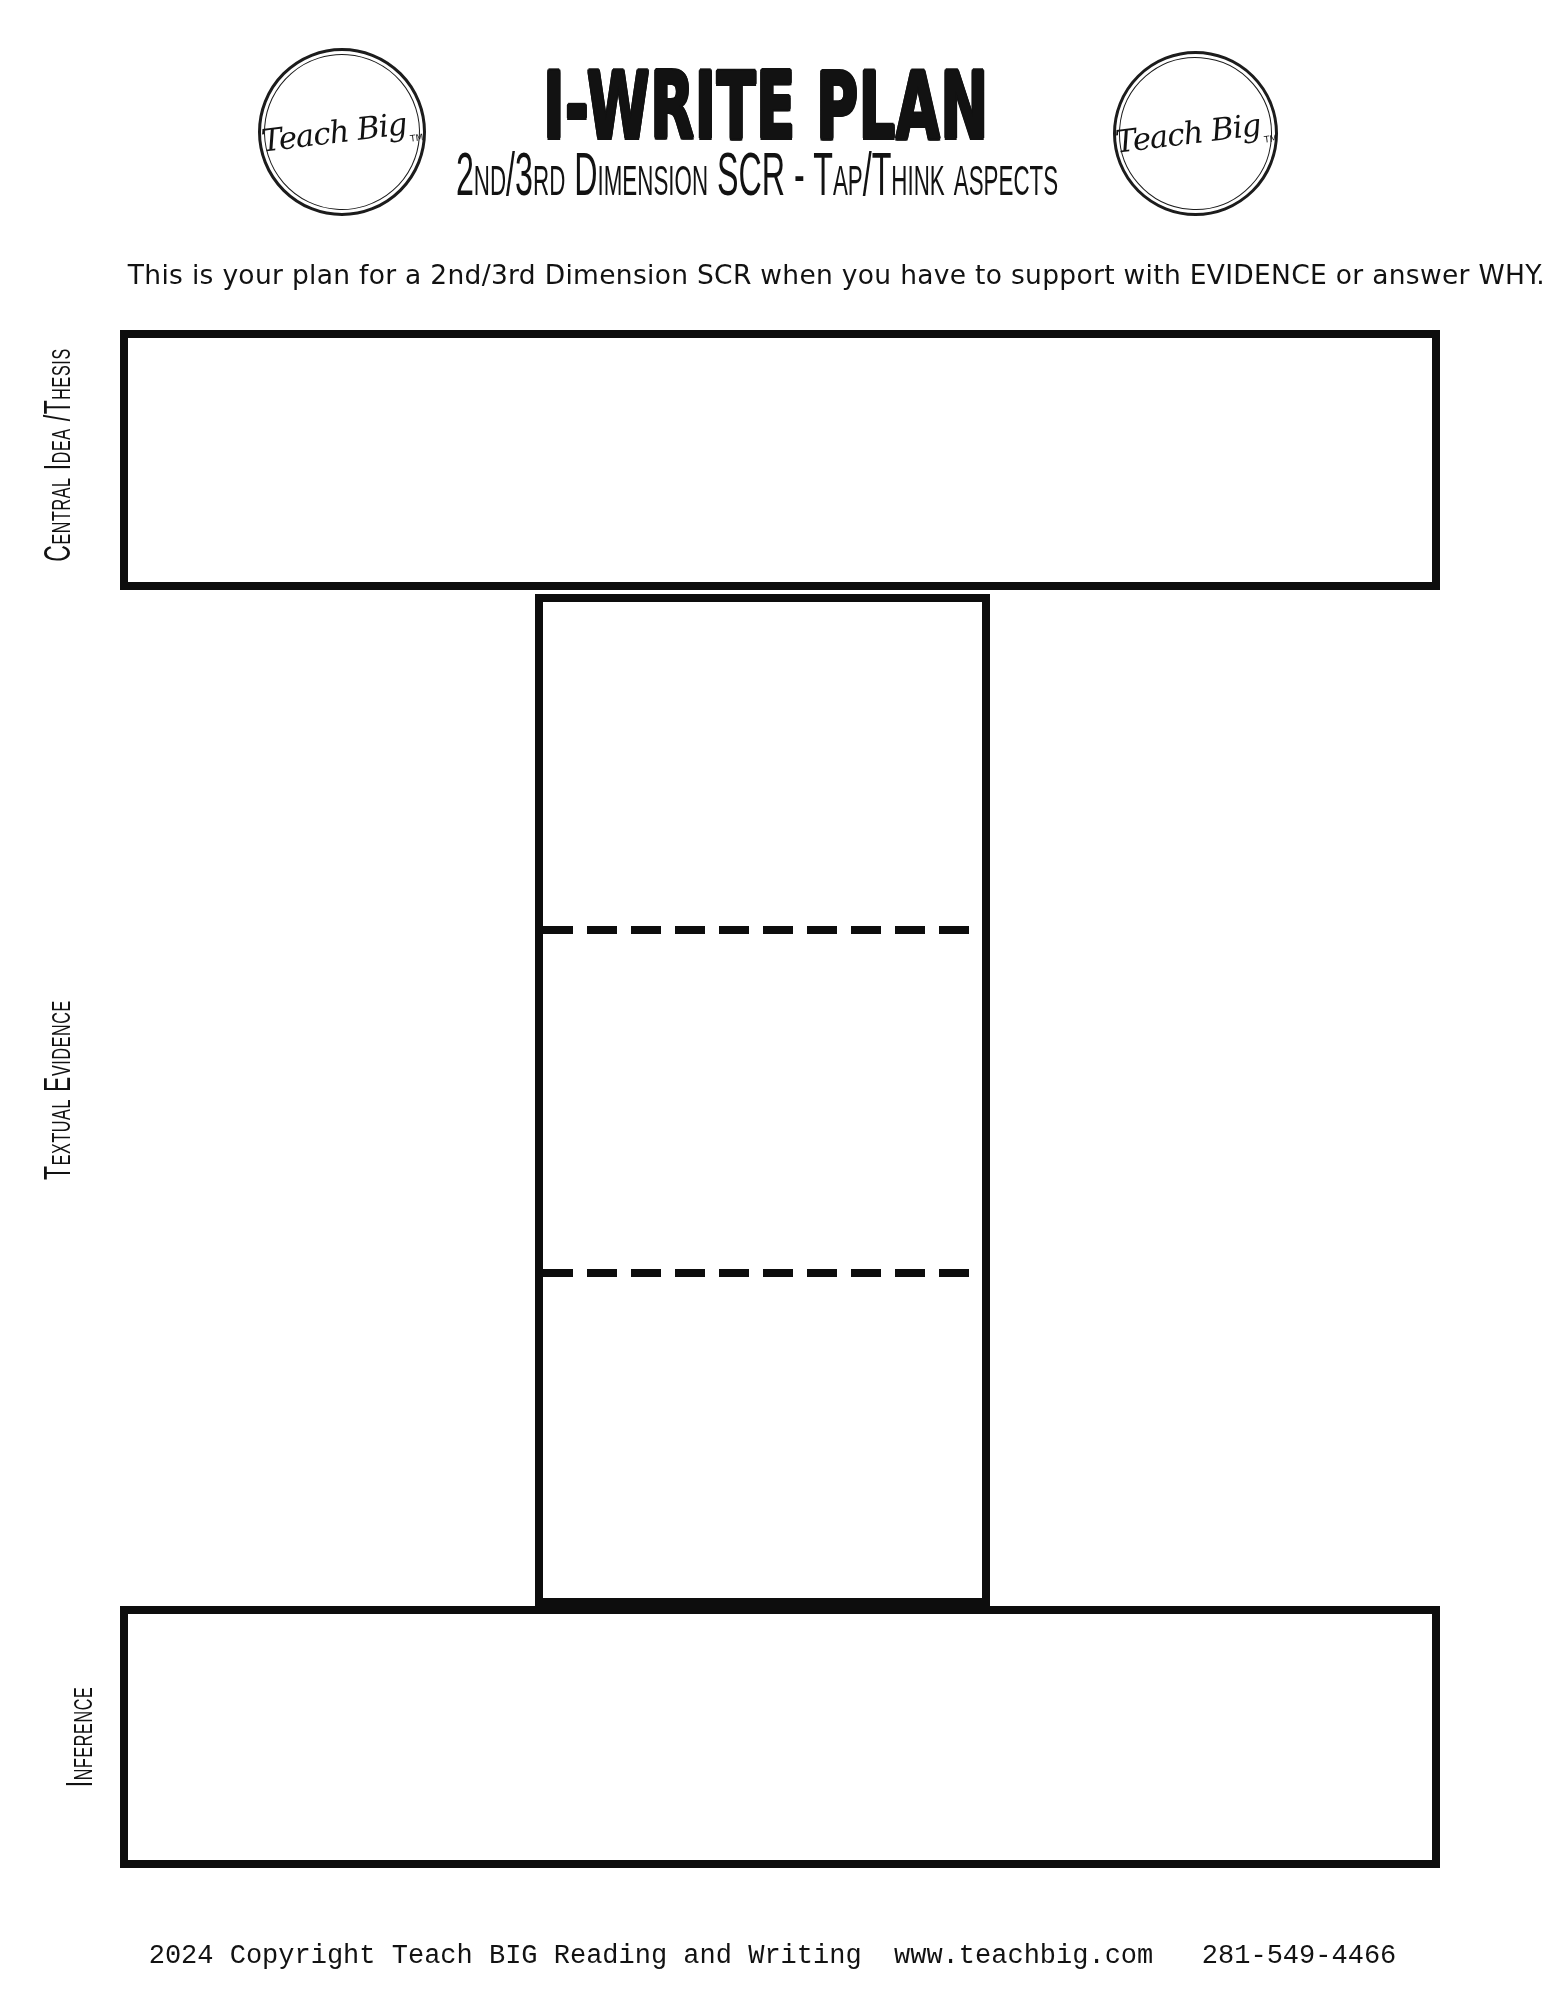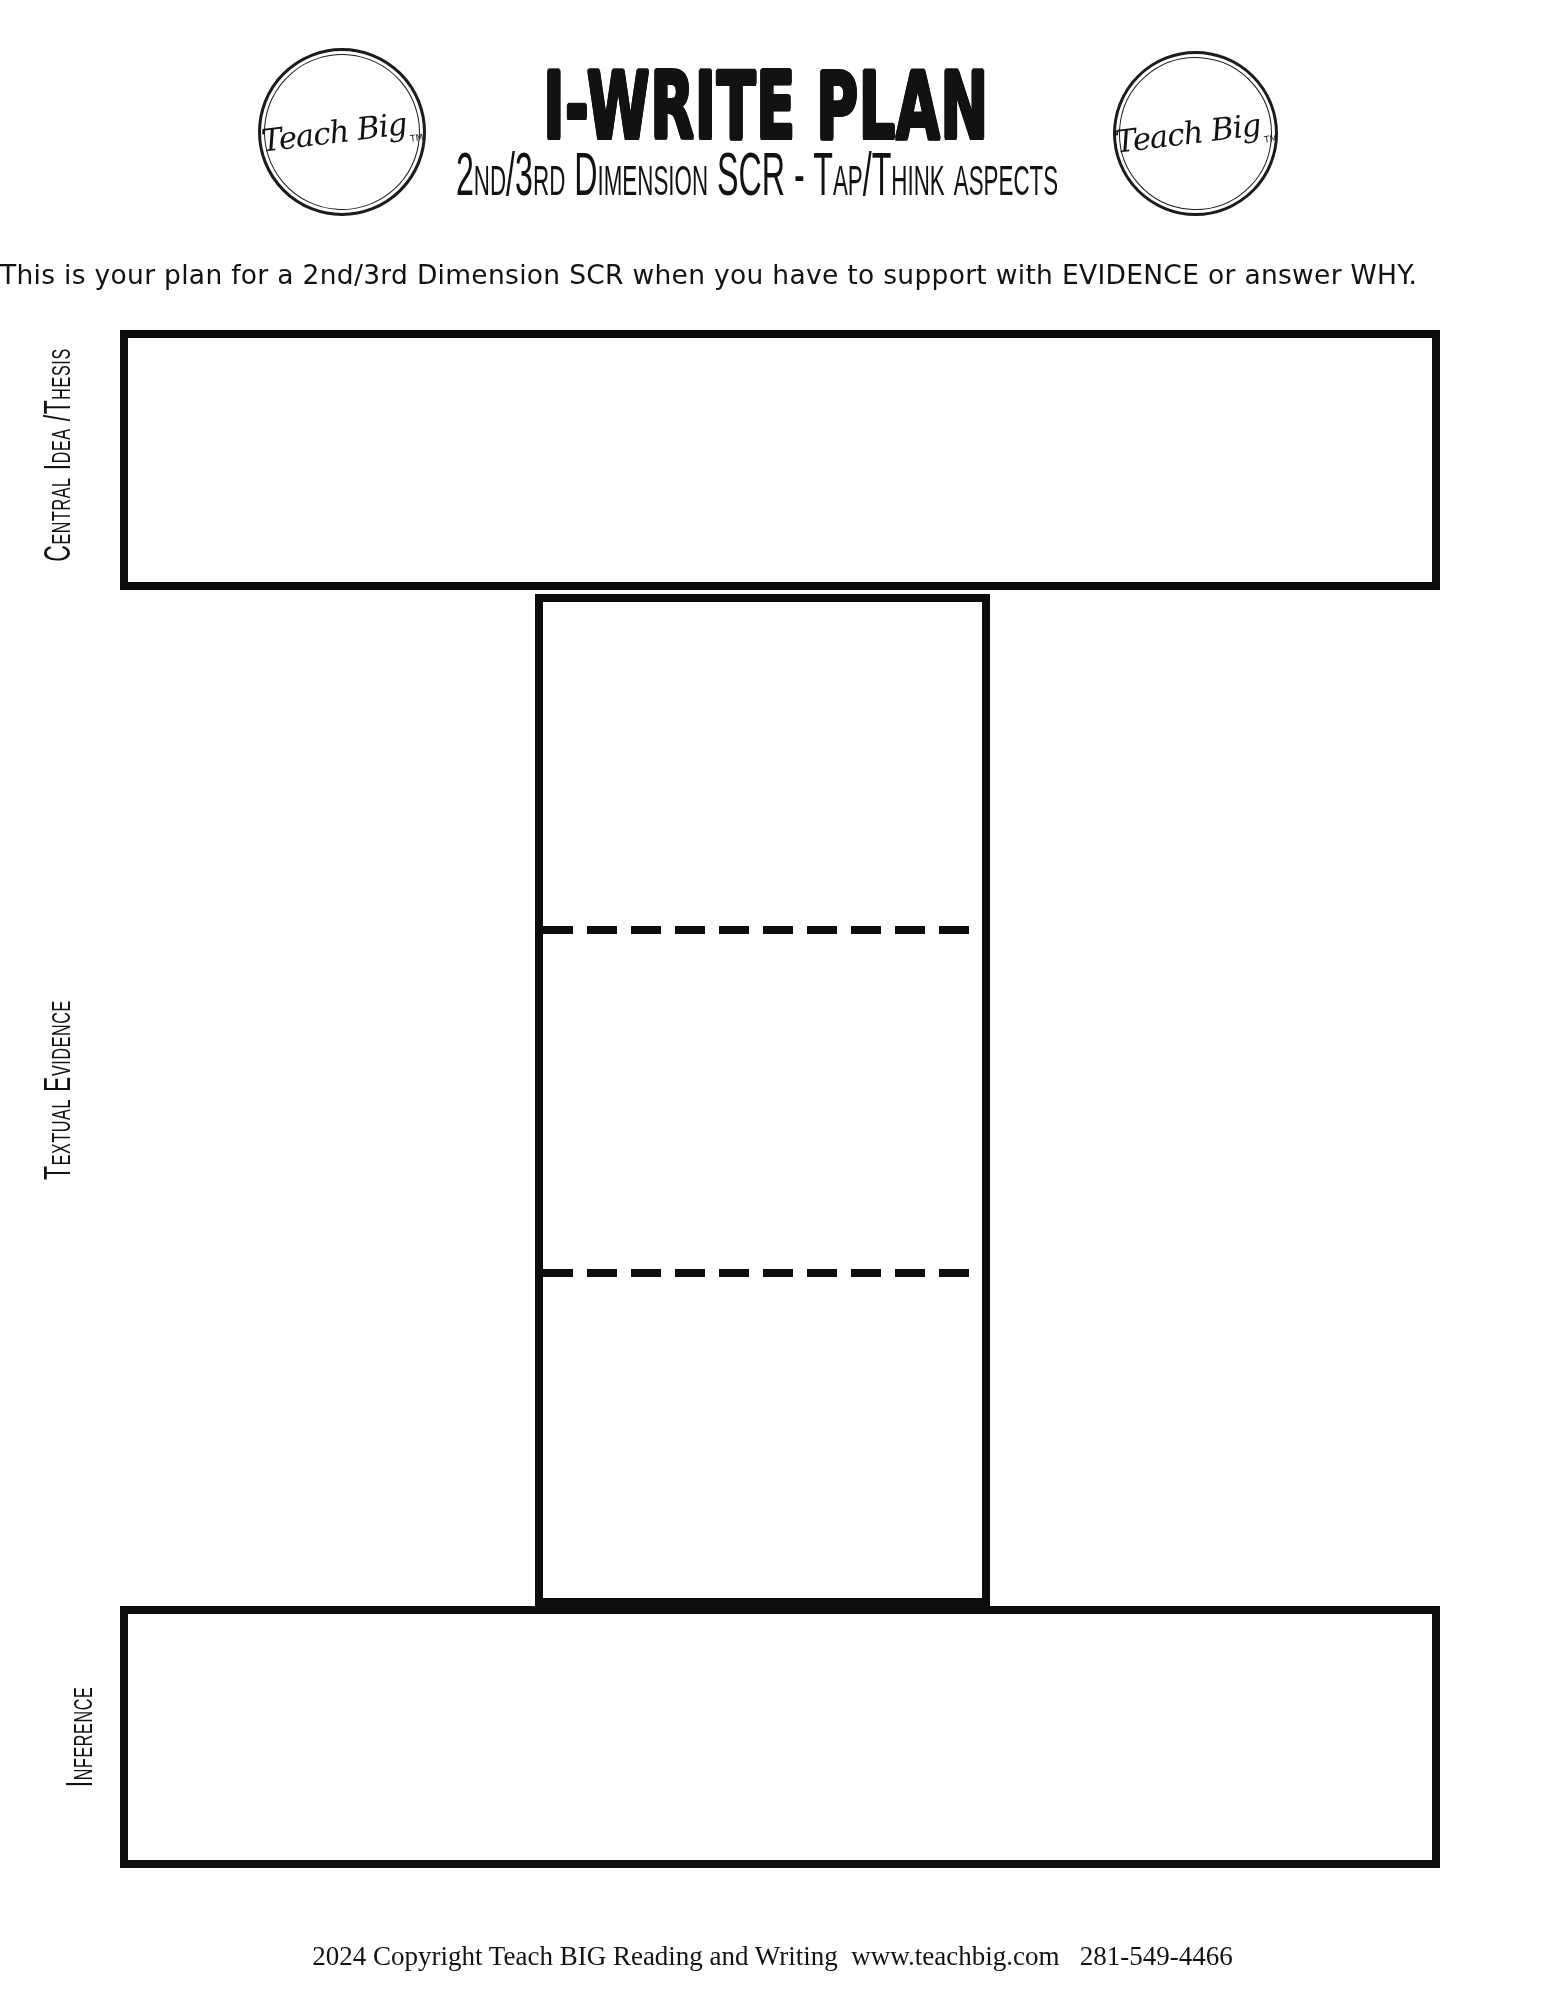--- a/index.html
+++ b/index.html
@@ -89,21 +89,21 @@
     font-size: 62px;
     transform: scaleX(0.52);
     transform-origin: center;
   }
 
   .description {
     position: absolute;
     top: 232px;
     left: 0;
     width: 100%;
-    text-align: left;
+    text-align: right;
     font-size: 26.5px;
     letter-spacing: 0.3px;
     line-height: 1.2;
   }
 
   
   .vlabel {
     position: absolute;
     white-space: nowrap;
     font-family: "Liberation Sans", sans-serif;
@@ -139,21 +139,21 @@
   .divider-1 { top: 324px; }
   .divider-2 { top: 667px; }
 
   
   .footer {
     position: absolute;
     top: 1941px;
     left: 0;
     width: 100%;
     text-align: center;
-    font-family: Liberation Serif, serif;
+    font-family: Liberation Mono, monospace;
     font-size: 27px;
     white-space: pre;
   }
 </style>
 </head>
 <body>
 
 <div class="page">
 
   <div class="logo logo-left">

